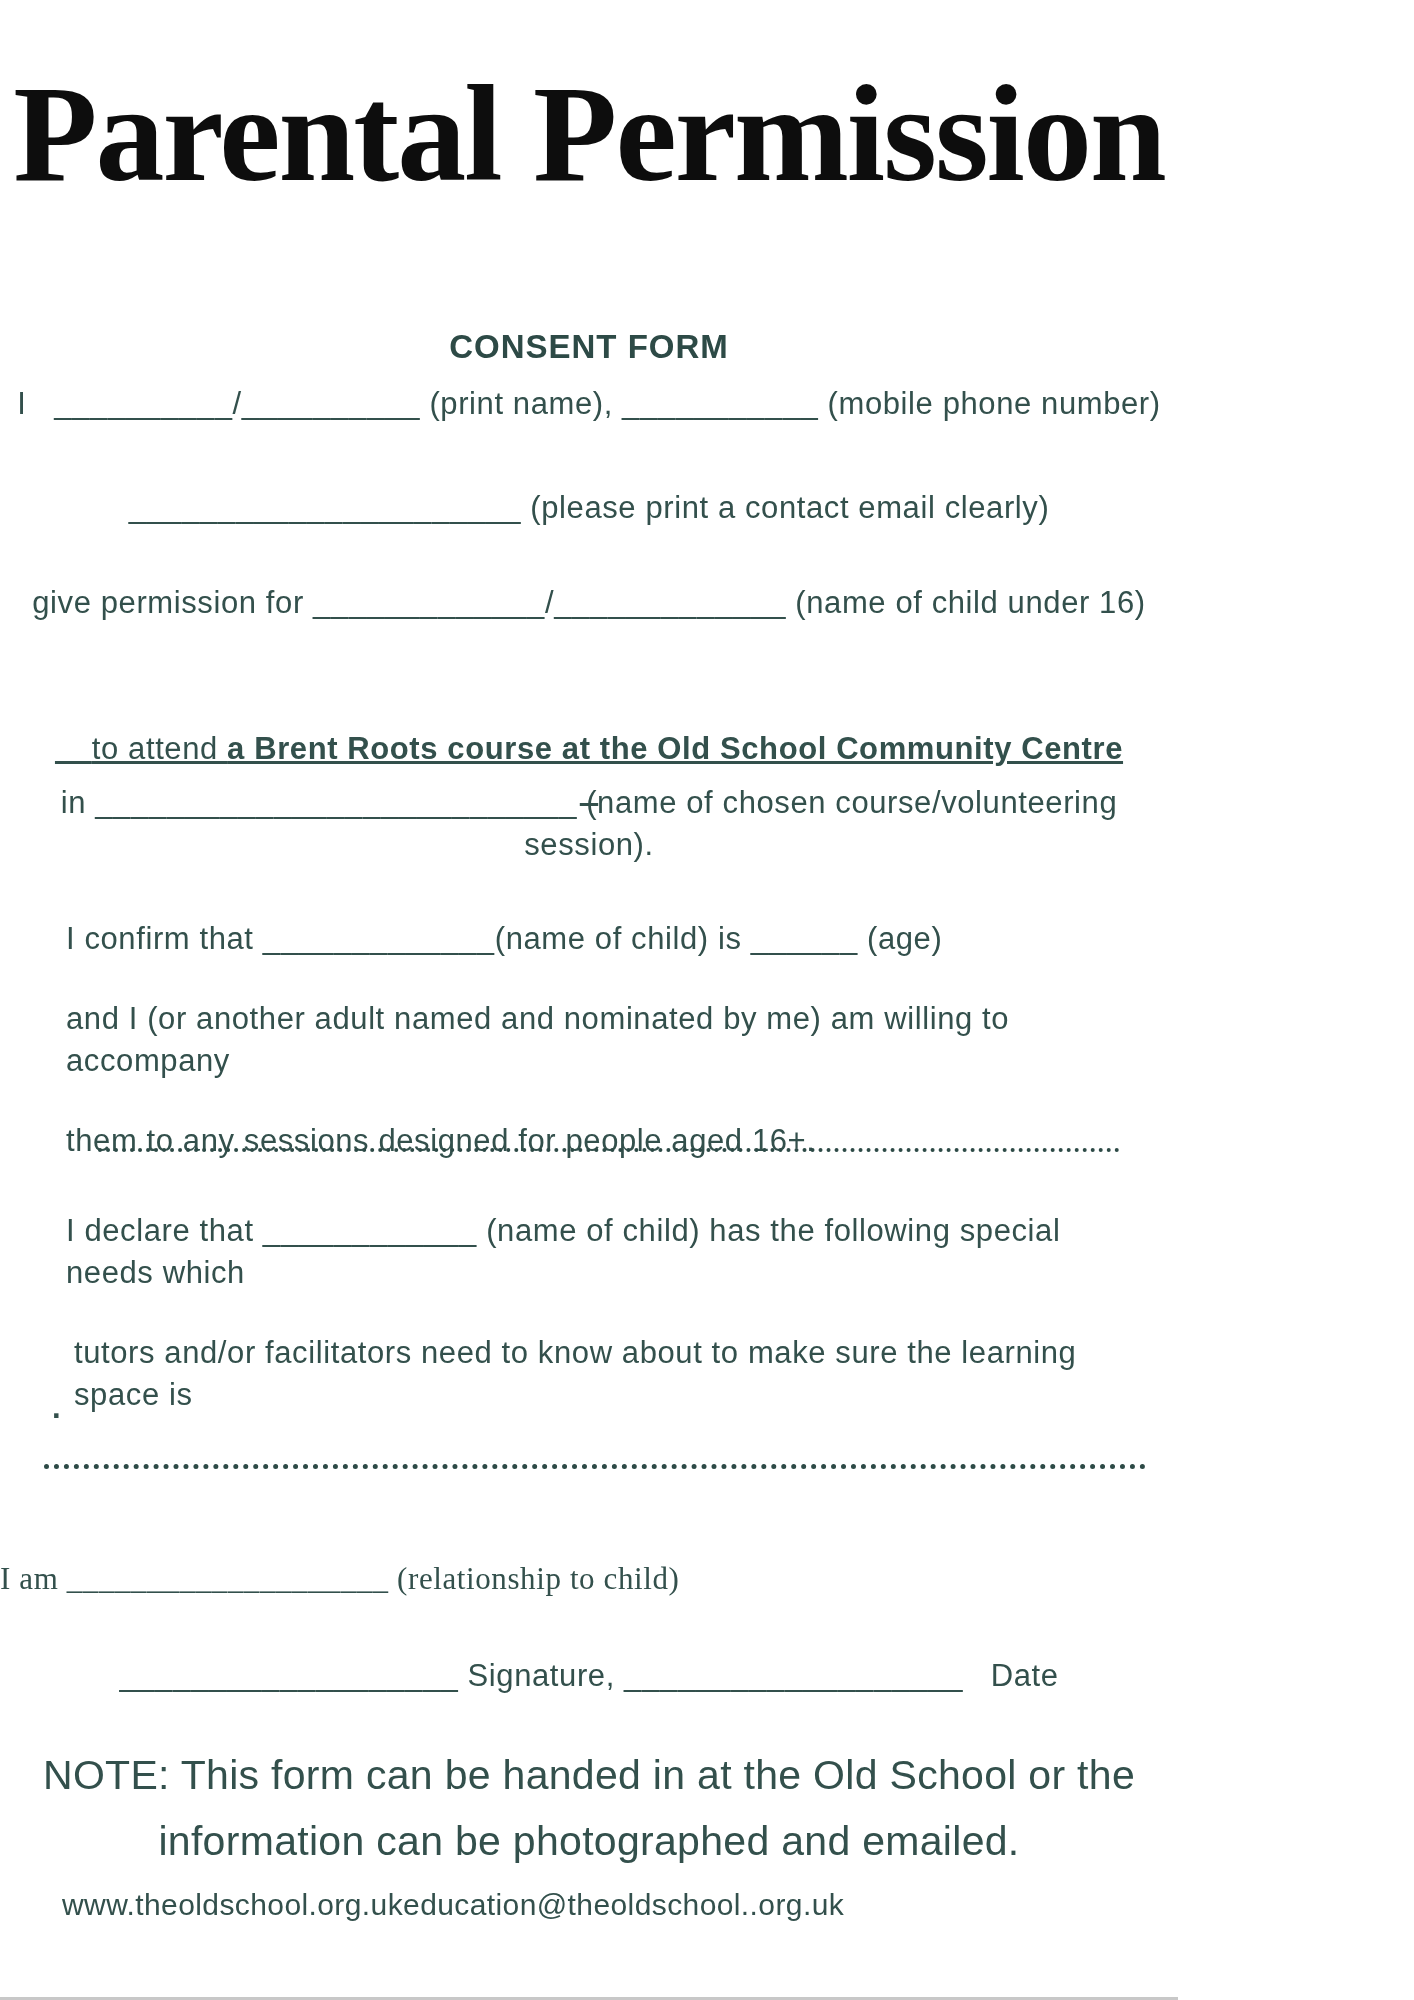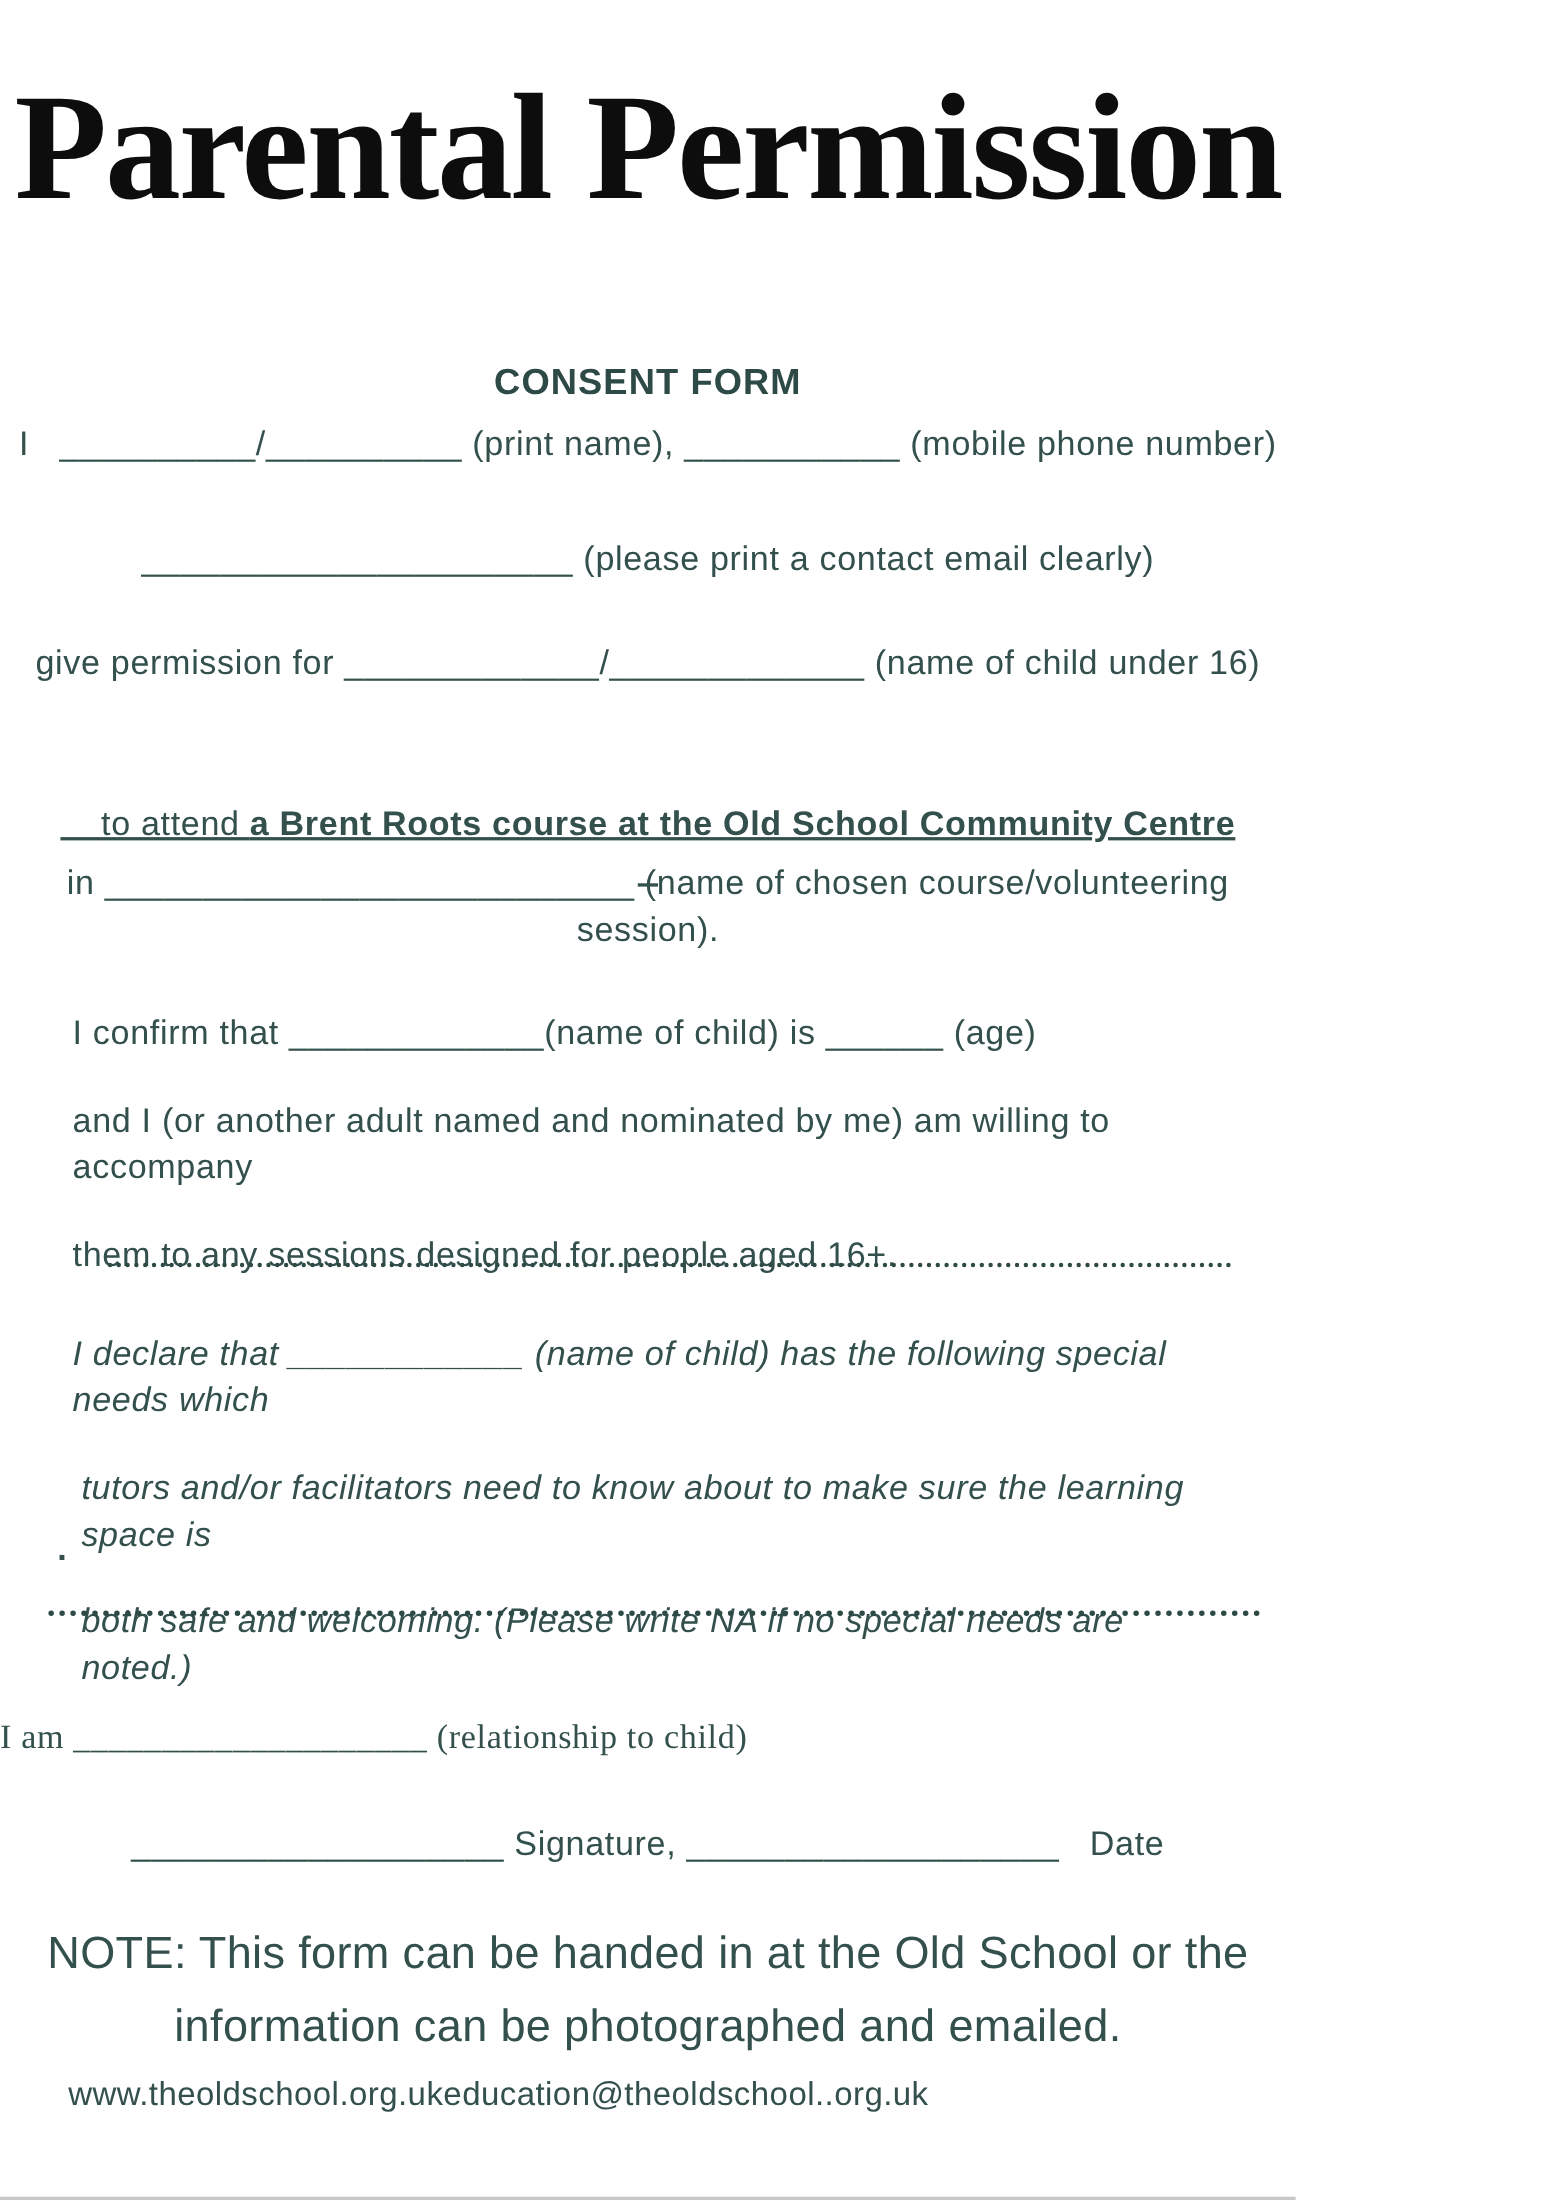--- a/index.html
+++ b/index.html
@@ -50,21 +50,21 @@
   .l-print    { top: 383px; }
   .l-email    { top: 487px; }
   .l-perm     { top: 582px; }
   .l-attend   { top: 686px; text-decoration: underline; }
   .l-course   { top: 782px; }
 
   .confirm-para { top: 918px; }
   .confirm-para .pline { margin: 0 0 38px 0; }
 
   .declare-para { top: 1210px; }
-  .declare-para .pline { margin: 0 0 38px 0; padding-left: 8px; font-style: italic; }
+  .declare-para .pline { margin: 0 0 38px 0; padding-left: 8px; }
   .declare-para .pline:first-child { padding-left: 0; }
 
   .dotted-line {
     position: absolute;
     height: 0;
   }
   .dotted-1 {
     top: 1148px;
     left: 98px;
     right: 58px;
@@ -139,21 +139,20 @@
     <p class="line pline">I confirm that _____________(name of child) is ______ (age)</p>
     <p class="line pline">and I (or another adult named and nominated by me) am willing to accompany</p>
     <p class="line pline">them to any sessions designed for people aged 16+.</p>
   </div>
 
   <div class="dotted-line dotted-1"></div>
 
   <div class="abs left-block declare-para">
     <p class="line pline">I declare that ____________ (name of child) has the following special needs which</p>
     <p class="line pline">tutors and/or facilitators need to know about to make sure the learning space is</p>
-    <p class="line pline">both safe and welcoming. (Please write NA if no special needs are noted.)</p>
   </div>
 
   <div class="abs stray-dot">.</div>
 
   <div class="dotted-line dotted-2"></div>
 
   <div class="abs line l-relationship">I am ____________________ (relationship to child)</div>
 
   <div class="abs line l-signature">___________________ Signature, ___________________   Date</div>
 

